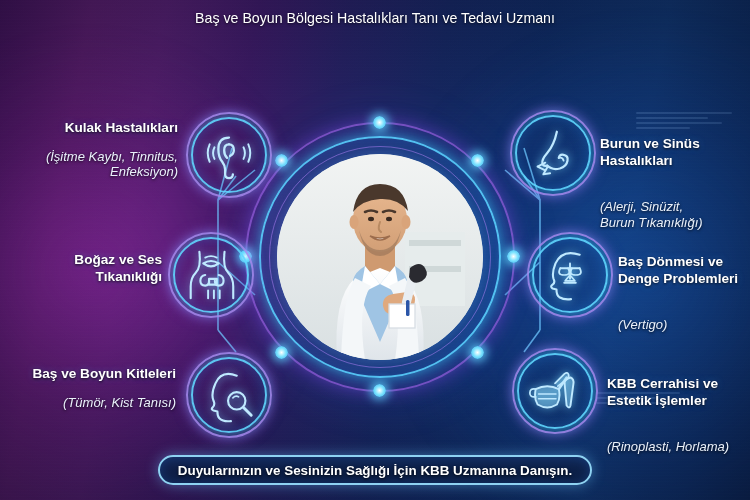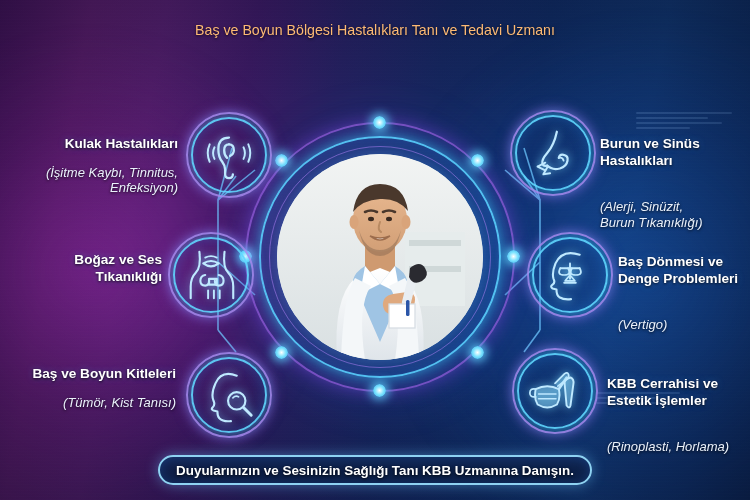--- a/index.html
+++ b/index.html
@@ -59,22 +59,22 @@
 
   
   .header { position:absolute; top:0; left:0; width:750px; text-align:center; }
   .title {
     margin-top:27px;
     font-size:25.5px; font-weight:bold; letter-spacing:.2px;
     color:#ffffff;
     text-shadow:0 0 9px rgba(110,170,255,.65), 0 2px 3px rgba(0,0,0,.75);
   }
   .subtitle {
-    margin-top:22px;
-    font-size:14.2px; font-weight:400; color:#fdba74;
+    margin-top:10px;
+    font-size:14.2px; font-weight:400; color:#ffffff;
     text-shadow:0 1px 3px rgba(0,0,0,.7);
   }
 
   
   .hub { position:absolute; left:245px; top:122px; width:270px; height:270px; }
   .hub-ring-outer {
     position:absolute; inset:0; border-radius:50%;
     border:2px solid rgba(150,90,220,.75);
     box-shadow:0 0 18px rgba(130,70,220,.55), inset 0 0 22px rgba(90,50,180,.35);
   }
@@ -299,21 +299,21 @@
         <path d="M30 12 q-11 0 -11 12 q0 8 4 13 q3 4 3 8 v5 q0 4 4 4 q4 0 4 -4"></path>
         <path d="M30 19 q-5 0 -5 6 q0 5 3 8"></path>
         <path d="M30 19 q5 0 5 6 q0 4 -4 6"></path>
         <path d="M15 22 q-3 6 0 12" stroke-width="2"></path>
         <path d="M10 19 q-4 9 0 18" stroke-width="2"></path>
         <path d="M45 22 q3 6 0 12" stroke-width="2"></path>
         <path d="M50 19 q4 9 0 18" stroke-width="2"></path>
       </svg>
     </div>
   </div>
-  <div class="label left" style="left:10px; top:136px; width:168px;">
+  <div class="label left" style="left:10px; top:120px; width:168px;">
     <div class="l-title">Kulak Hastalıkları</div>
     <div class="l-sub">(İşitme Kaybı, Tinnitus,
 Enfeksiyon)</div>
   </div>
 
   <div class="spoke" style="left:168px; top:232px;">
     <div class="ring-a"></div>
     <div class="ring-b"></div>
     <div class="ico">
       <svg viewBox="0 0 60 60" width="58" height="58" fill="none" stroke="#bfe9ff" stroke-width="2.2" stroke-linecap="round" stroke-linejoin="round">
@@ -405,17 +405,17 @@
       </svg>
     </div>
   </div>
   <div class="label right" style="left:607px; top:358px; width:150px; white-space:pre-line;">
     <div class="l-title">KBB Cerrahisi ve
 Estetik İşlemler</div>
     <div class="l-sub">(Rinoplasti, Horlama)</div>
   </div>
 
   <div class="banner">
-    <div class="banner-text">Duyularınızın ve Sesinizin Sağlığı Tanı KBB Uzmanına Danışın.</div>
+    <div class="banner-text">Duyularınızın ve Sesinizin Sağlığı İçin KBB Uzmanına Danışın.</div>
   </div>
 
 
 </div>
 
 </body></html>

